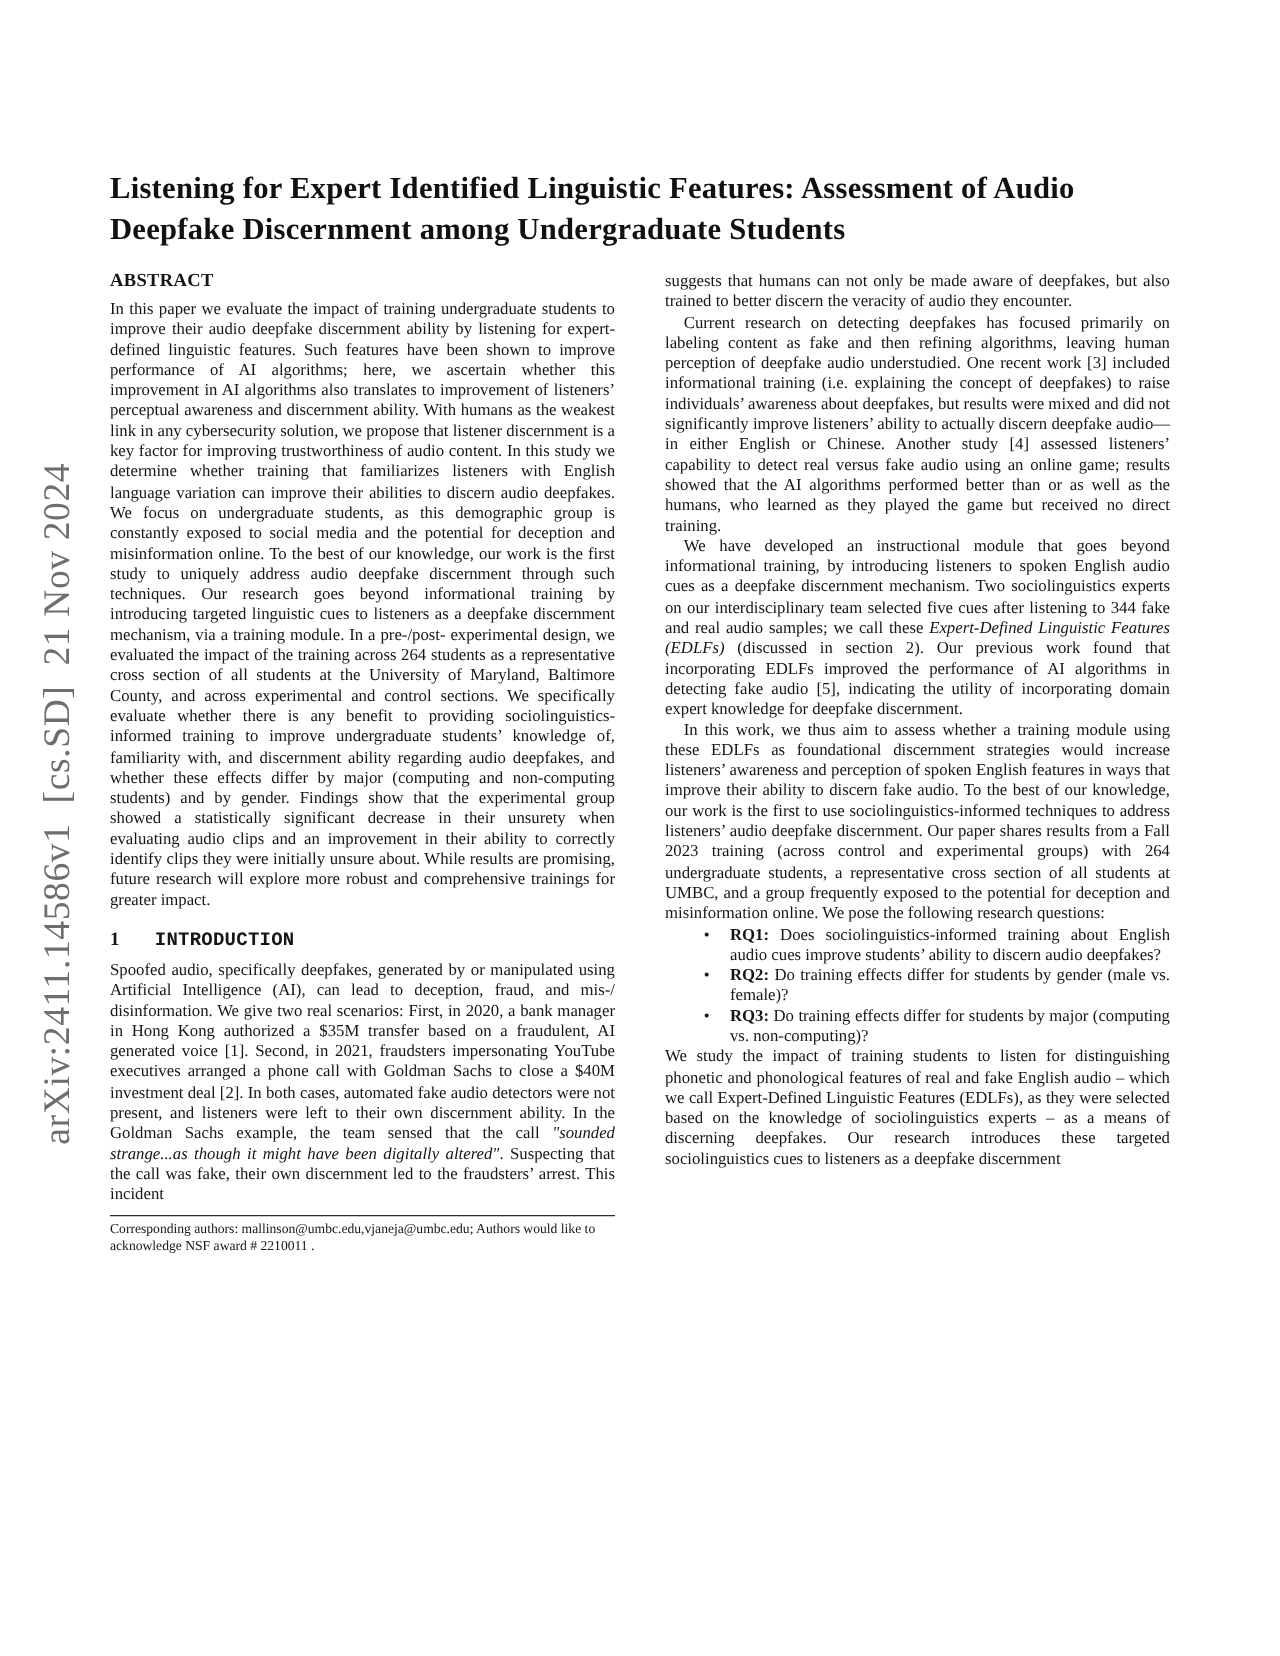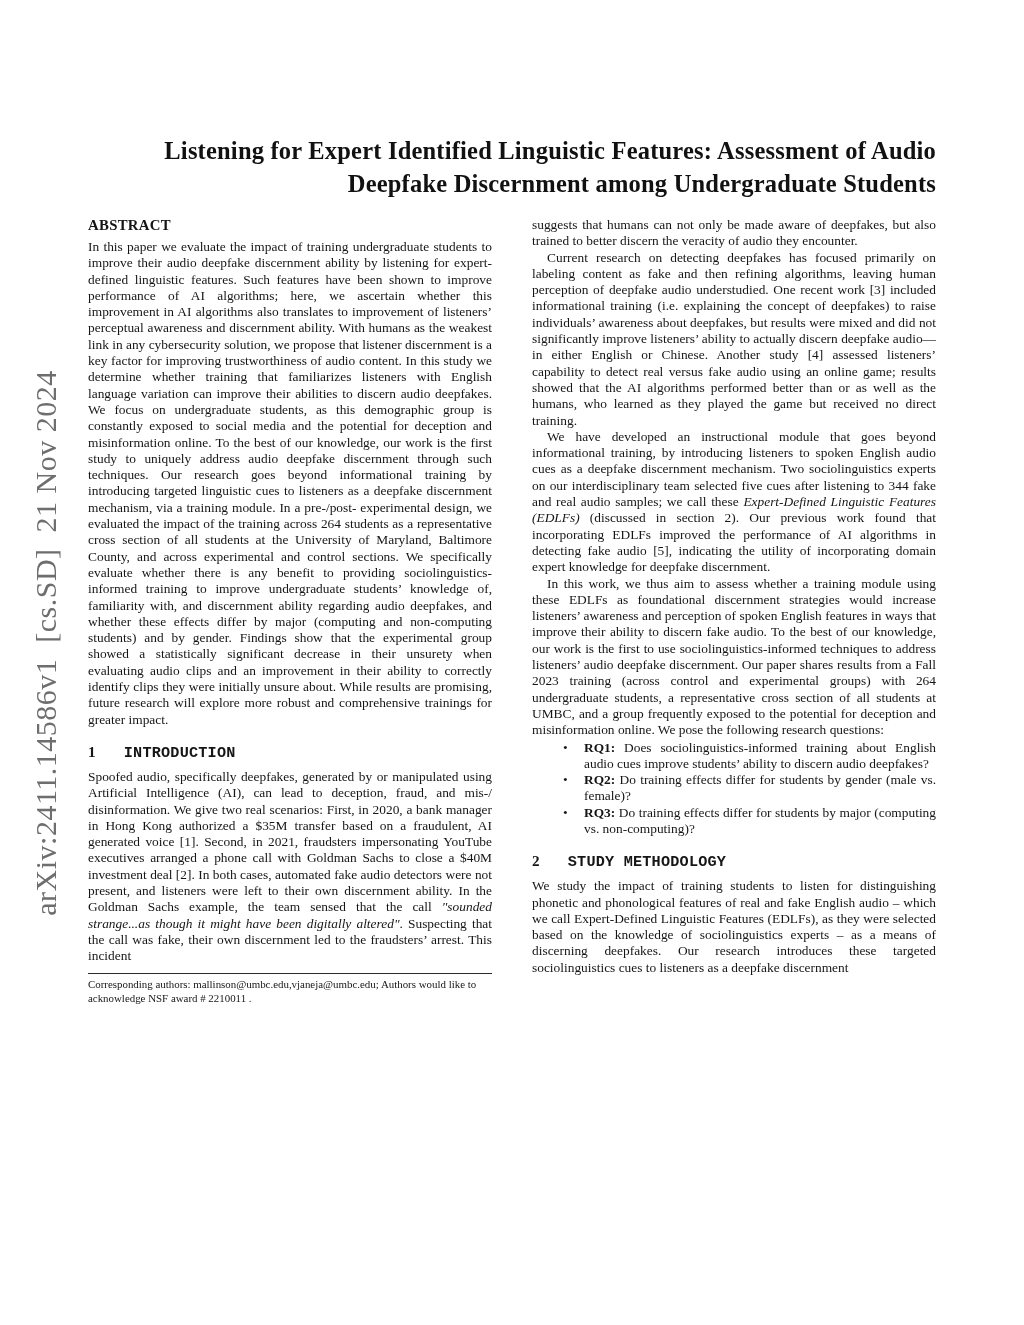--- a/index.html
+++ b/index.html
@@ -28,21 +28,21 @@
   }
   .content {
     position: absolute;
     left: 88px;
     top: 134px;
     width: 848px;
   }
   .title {
     font-size: 24.5px;
     font-weight: bold;
-    text-align: right;
+    text-align: left;
     line-height: 33px;
     letter-spacing: 0.2px;
     color: #111111;
   }
   .authors {
     margin-top: 13px;
     text-align: center;
     font-size: 16.5px;
   }
   .affiliation {
@@ -149,23 +149,20 @@
           <div class="rq-item">
             <span class="bullet">•</span><span class="rq-label">RQ2:</span><span> Do training effects differ for students by gender (male vs. female)?</span>
           </div>
 
           <div class="rq-item">
             <span class="bullet">•</span><span class="rq-label">RQ3:</span><span> Do training effects differ for students by major (computing vs. non-computing)?</span>
           </div>
 
         </div>
 
-        <h2 class="sec-heading">
-          <span>2</span><span class="sec-title">STUDY METHODOLOGY</span>
-        </h2>
 
         <p class="body-text">We study the impact of training students to listen for distinguishing phonetic and phonological features of real and fake English audio – which we call Expert-Defined Linguistic Features (EDLFs), as they were selected based on the knowledge of sociolinguistics experts – as a means of discerning deepfakes. Our research introduces these targeted sociolinguistics cues to listeners as a deepfake discernment</p>
 
       </div>
 
     </div>
   </div>
 </div>
 
 </body></html>

